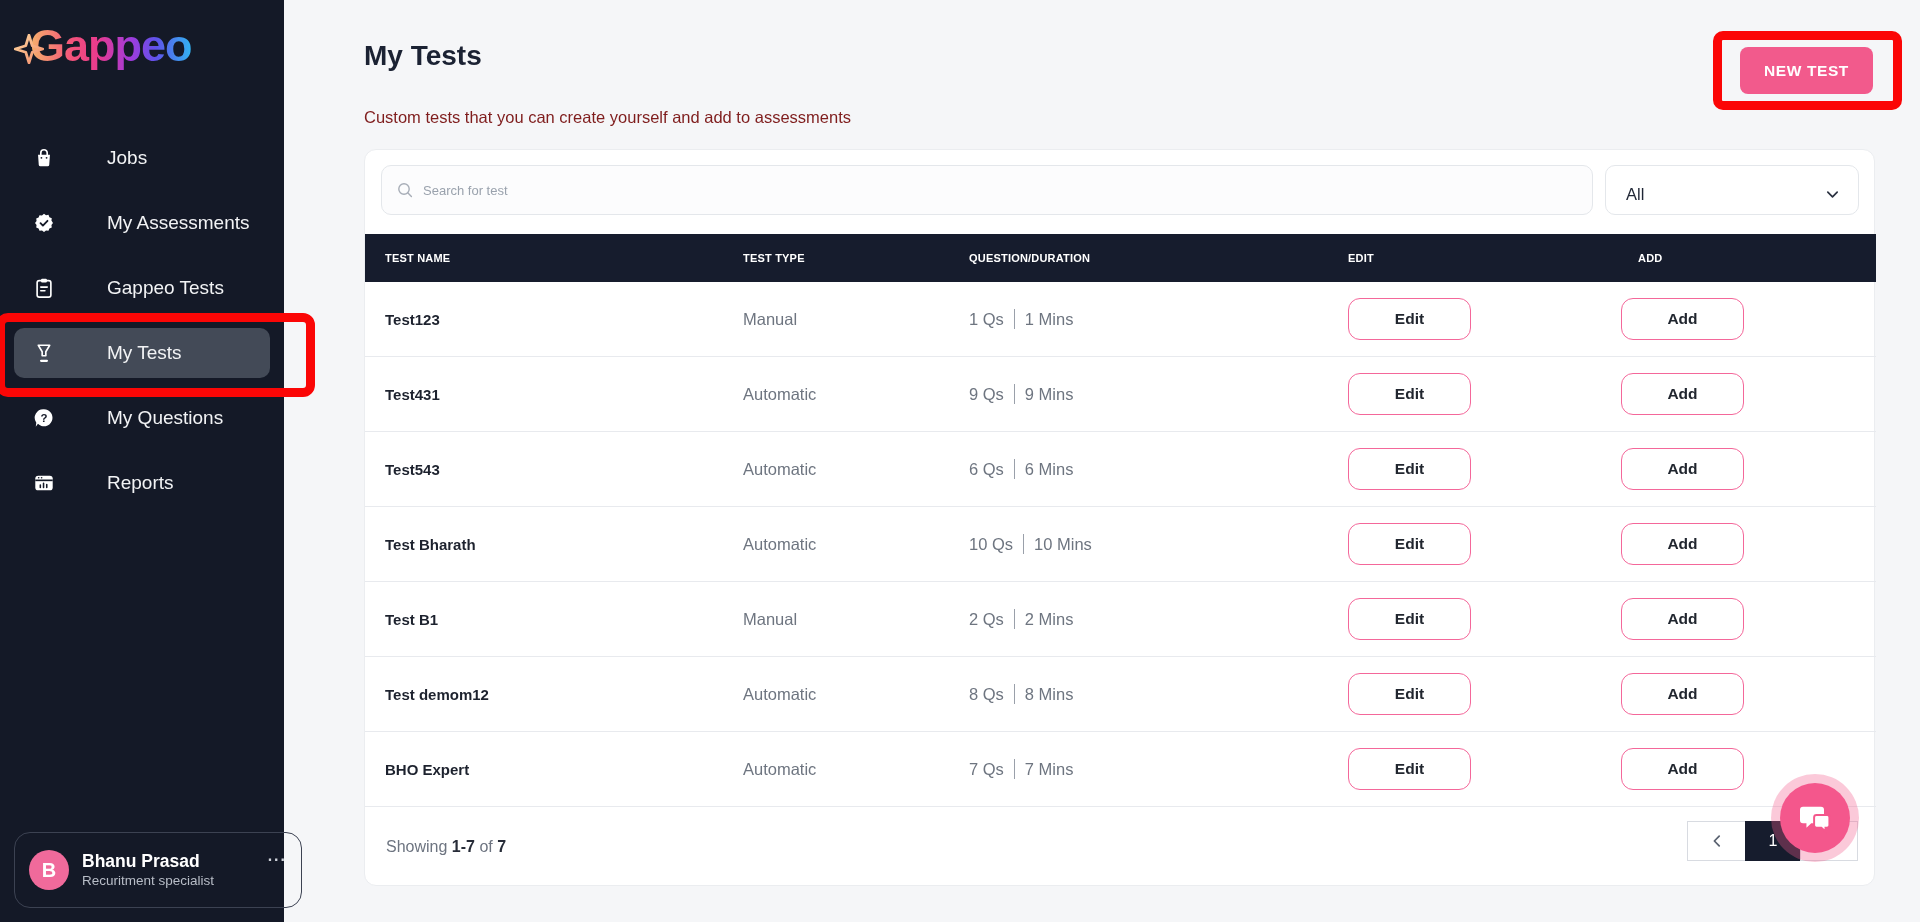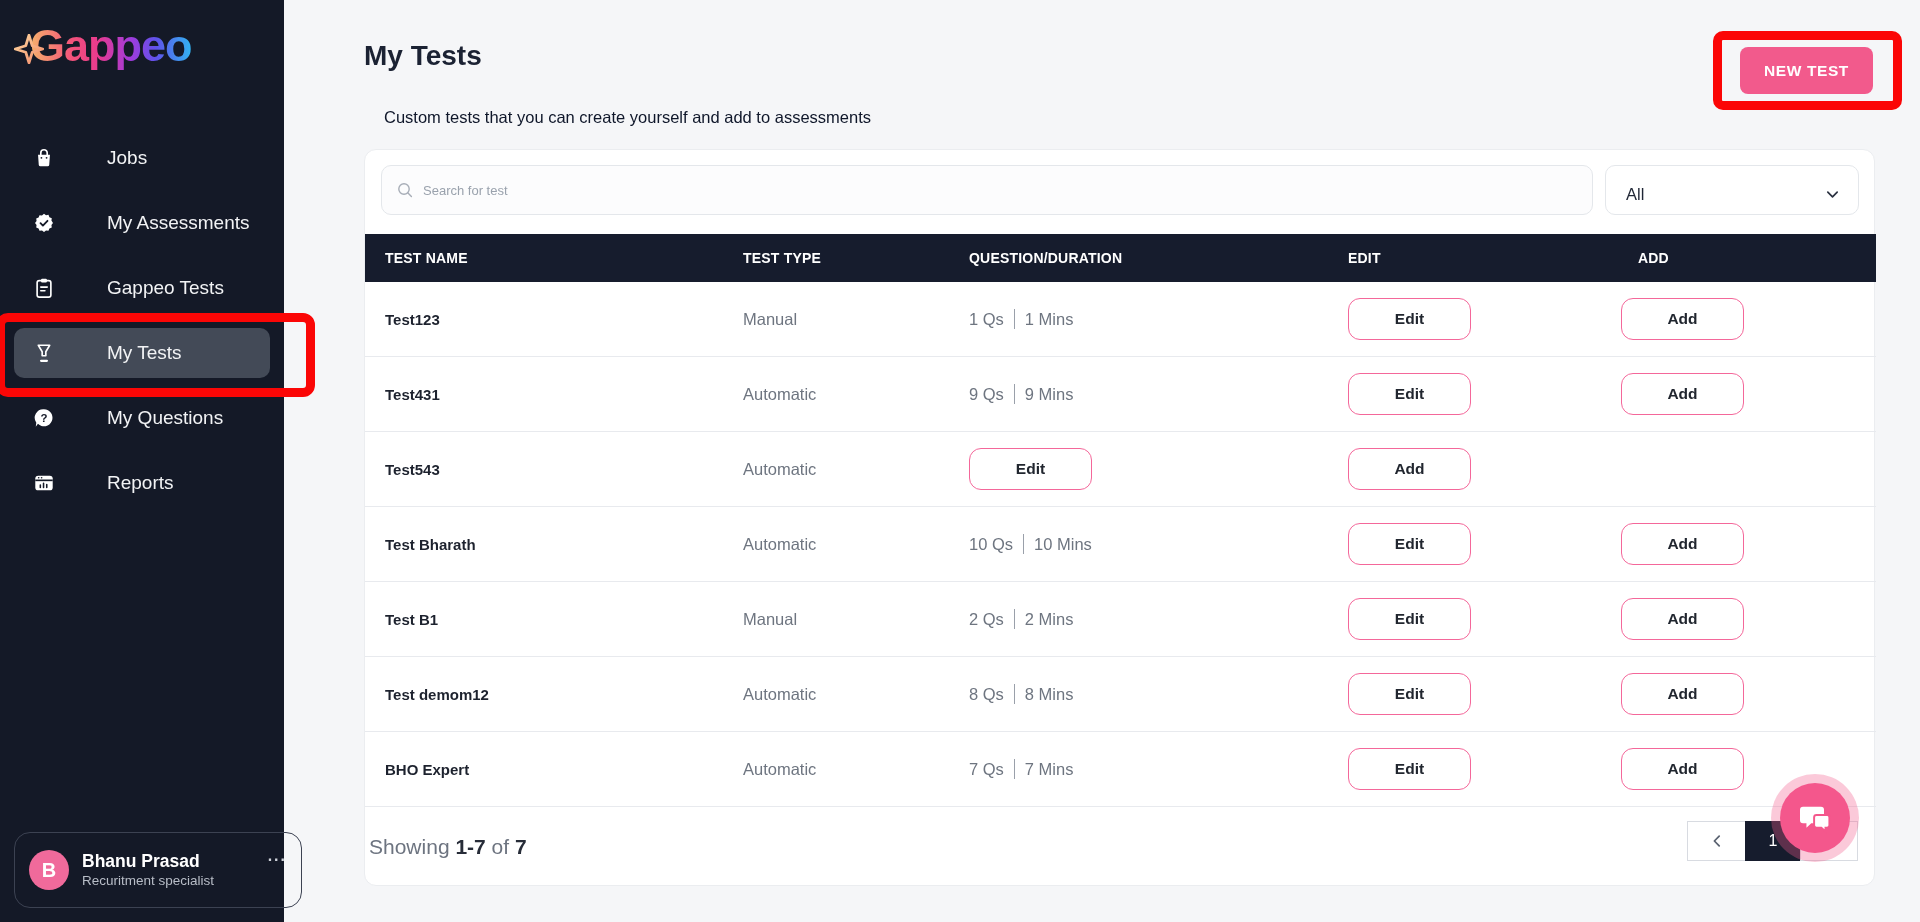--- a/index.html
+++ b/index.html
@@ -22,48 +22,48 @@
 
   .profile-card { position:absolute; left:14px; top:832px; width:288px; height:76px; border:1px solid #3c4252; border-radius:16px; display:flex; align-items:center; padding:0 14px; cursor:pointer; }
   .avatar { width:40px; height:40px; border-radius:50%; background:#f06a9b; color:#fff; font-size:20px; font-weight:700; display:flex; align-items:center; justify-content:center; flex:0 0 40px; }
   .profile-info { margin-left:13px; flex:1; min-width:0; }
   .profile-name { color:#ffffff; font-size:17.5px; font-weight:700; line-height:22px; }
   .profile-role { color:#b8bdc7; font-size:13.5px; line-height:18px; }
   .profile-menu { color:#cfd3da; font-size:16px; letter-spacing:2px; font-weight:700; align-self:flex-start; margin-top:14px; }
 
   
   .page-title { position:absolute; left:364px; top:40px; font-size:28px; font-weight:700; color:#1b2233; z-index:2; }
-  .page-subtitle { position:absolute; left:364px; top:108px; font-size:16.5px; color:#0f172a; z-index:2;margin-left:20px; }
+  .page-subtitle { position:absolute; left:364px; top:108px; font-size:16.5px; color:#7f1d1d; z-index:2; }
   .new-test-btn { position:absolute; left:1740px; top:47px; width:133px; height:47px; background:#f25a8c; border:none; border-radius:8px; color:#fff; font-family:inherit; font-size:15.5px; font-weight:700; letter-spacing:.6px; cursor:pointer; z-index:2; }
 
   .card { position:absolute; left:364px; top:149px; width:1511px; height:737px; background:#ffffff; border:1px solid #ebedf0; border-radius:12px; z-index:1; }
 
   .search-box { position:absolute; left:16px; top:15px; width:1212px; height:50px; border:1px solid #e4e7eb; border-radius:10px; background:#fcfcfd; display:flex; align-items:center; }
   .search-box svg { margin:0 10px 0 15px; flex:0 0 16px; }
   .search-input { flex:1; border:none; outline:none; background:transparent; font-family:inherit; font-size:13px; color:#4d7c0f; }
   .search-input::placeholder { color:#9aa2ad; }
 
   .filter-select { position:absolute; left:1240px; top:15px; width:254px; height:50px; border:1px solid #e4e7eb; border-radius:10px; background:#ffffff; display:flex; align-items:center; padding:8px 18px 0 20px; cursor:pointer; }
   .filter-value { flex:1; font-size:16.5px; color:#1f2635; }
 
   .thead { position:absolute; left:0; top:84px; width:1511px; height:48px; background:#161c2d; display:grid; grid-template-columns:358px 226px 379px 273px 275px; align-items:center; }
-  .th { color:#ffffff; font-size:14px; font-weight:700; letter-spacing:.2px; padding-left:20px; }
+  .th { color:#ffffff; font-size:11px; font-weight:700; letter-spacing:.2px; padding-left:20px; }
   .th.col-add { padding-left:37px; }
 
   .tbody { position:absolute; left:0; top:132px; width:1511px; }
   .trow { height:75px; display:grid; grid-template-columns:358px 226px 379px 273px 275px; align-items:center; border-bottom:1px solid #e8eaee; }
   .td { padding-left:20px; }
   .td-name { font-size:15px; font-weight:700; color:#1d222e; }
   .td-type, .td-qd { font-size:16.5px; color:#6e7580; }
   .td-qd { display:flex; align-items:center; }
   .qd-divider { display:inline-block; width:1px; height:20px; background:#9aa0aa; margin:0 10px; }
   .row-btn { width:123px; height:42px; background:#ffffff; border:1.5px solid #f4679a; border-radius:12px; font-family:inherit; font-size:15.5px; font-weight:600; color:#21262f; cursor:pointer; }
 
   .tfoot { position:absolute; left:0; top:657px; width:1511px; height:80px; display:flex; align-items:center; }
-  .showing { margin-left:4px; font-size:21px; color:#6d7480; }
+  .showing { margin-left:21px; font-size:16px; color:#6d7480; }
   .showing b { color:#272c38; font-weight:700; }
   .pagination { position:absolute; left:1322px; top:14px; display:flex; }
   .page-btn { width:59px; height:40px; background:#fff; border:1px solid #d8dbe1; display:flex; align-items:center; justify-content:center; cursor:pointer; }
   .page-btn + .page-btn { margin-left:-1px; }
   .page-btn.current { width:56px; background:#161c2d; border-color:#161c2d; color:#ffffff; font-size:16px; }
   .page-btn.next { width:58px; }
 
   
   .chat-halo { position:absolute; left:1771px; top:774px; width:88px; height:88px; border-radius:50%; background:rgba(244,92,140,.33); z-index:20; }
   .chat-button { position:absolute; left:1780px; top:783px; width:70px; height:70px; border-radius:50%; background:#f4578c; display:flex; align-items:center; justify-content:center; cursor:pointer; z-index:21; }
@@ -216,20 +216,25 @@
             <span class="qd-divider"></span>
             <span>9 Mins</span>
           </div>
         <div class="td"><button class="row-btn">Edit</button></div>
         <div class="td"><button class="row-btn">Add</button></div>
       </div>
 
       <div class="trow">
         <div class="td td-name">Test543</div>
         <div class="td td-type">Automatic</div>
+        <div class="td td-qd">
+            <span>6 Qs</span>
+            <span class="qd-divider"></span>
+            <span>6 Mins</span>
+          </div>
         <div class="td"><button class="row-btn">Edit</button></div>
         <div class="td"><button class="row-btn">Add</button></div>
       </div>
 
       <div class="trow">
         <div class="td td-name">Test Bharath</div>
         <div class="td td-type">Automatic</div>
         <div class="td td-qd">
             <span>10 Qs</span>
             <span class="qd-divider"></span>

